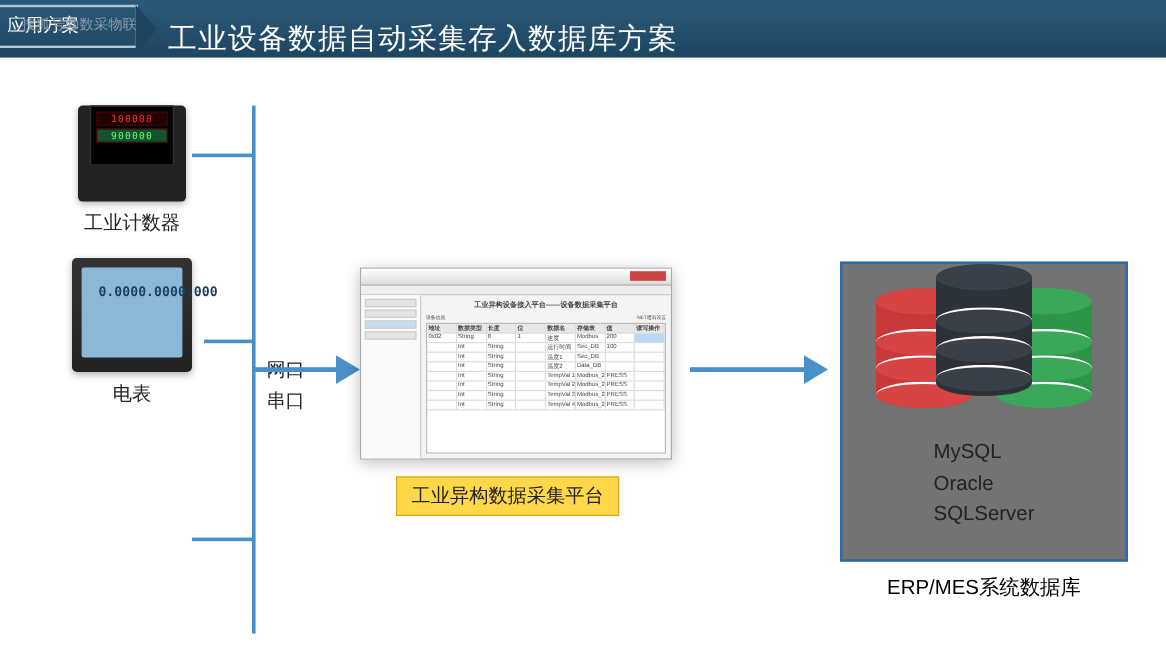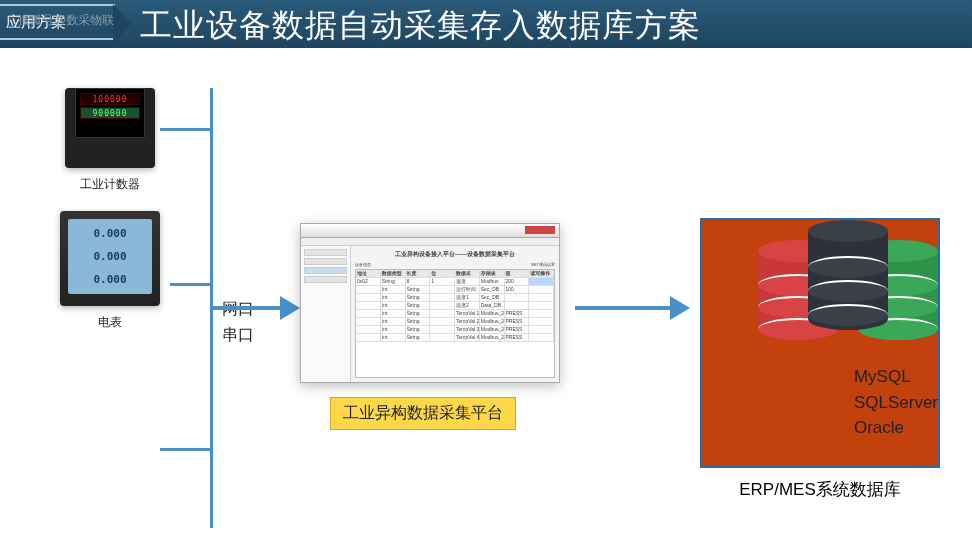--- a/index.html
+++ b/index.html
@@ -2,38 +2,38 @@
 <html><head>
 <meta charset="utf-8">
 <style>
   *{box-sizing:border-box;margin:0;padding:0}
   body{font-family:"Microsoft YaHei",Arial,sans-serif;background:#fff;width:972px;height:549px;overflow:hidden;position:relative}
   .header{background:linear-gradient(to bottom,#2a5a7a,#1e4560);color:#fff;height:48px;display:flex;align-items:flex-end;position:relative}
   .ribbon-left{position:absolute;left:0;top:0;height:48px;width:130px;overflow:hidden}
   .ribbon-shape{position:absolute;left:-10px;top:4px;width:125px;height:36px;border:2px solid #b0c8d8;background:transparent;color:#fff;font-size:15px;line-height:32px;padding-left:14px}
   .ribbon-shape::after{content:"";position:absolute;right:-18px;top:-2px;width:0;height:0;border-top:20px solid transparent;border-bottom:20px solid transparent;border-left:18px solid #1e4560}
   .ribbon-shape::before{content:"";position:absolute;right:-16px;top:0;width:0;height:0;border-top:18px solid transparent;border-bottom:18px solid transparent;border-left:16px solid transparent}
-  .title{font-size:32px;margin-left:140px;letter-spacing:1px}
+  .title{font-size:24px;margin-left:140px;letter-spacing:1px}
   .watermark{position:absolute;left:18px;top:12px;font-size:12px;color:#8a9aa8;z-index:5}
   .diagram{position:relative;width:972px;height:501px}
   .device-col{position:absolute;left:40px;top:40px;width:140px}
   .device{display:flex;flex-direction:column;align-items:center;margin-bottom:18px}
   .dev-img{width:90px;height:80px;background:#222;border-radius:4px;box-shadow:0 2px 6px rgba(0,0,0,.3);position:relative;display:flex;flex-direction:column;align-items:center;justify-content:flex-start}
   .counter-disp{background:#000;border:1px solid #333;width:70px;height:50px;display:flex;flex-direction:column;padding:4px;gap:2px}
   .counter-line{background:#200;color:#f33;font-size:8px;font-family:monospace;text-align:center;letter-spacing:1px;height:12px;line-height:12px;border:1px solid #400}
   .counter-line.green{color:#6f6;background:#14532d}
   .molding{width:110px;height:90px;background:#e8e8e8;border-radius:3px;position:relative;box-shadow:0 2px 6px rgba(0,0,0,.2)}
   .molding::before{content:"";position:absolute;left:8px;top:4px;width:18px;height:40px;background:linear-gradient(#ccc,#aaa);border-radius:2px}
   .molding::after{content:"";position:absolute;left:30px;top:30px;right:8px;height:40px;background:linear-gradient(#c5d5b5,#a5b595);border-radius:3px}
   .molding-feet{position:absolute;bottom:4px;left:10px;right:10px;height:10px;display:flex;justify-content:space-between}
   .molding-feet span{width:10px;height:10px;background:#666;border-radius:50%}
   .meter{width:100px;height:95px;background:linear-gradient(#333,#222);border-radius:4px;padding:8px;box-shadow:0 2px 6px rgba(0,0,0,.3)}
-  .meter-screen{width:84px;height:75px;background:#8cb8d8;border-radius:2px;padding:3px;font-family:monospace;font-size:8px;color:#1a4060;display:flex;flex-direction:column;justify-content:space-around}
+  .meter-screen{width:84px;height:75px;background:#8cb8d8;border-radius:2px;padding:14px;font-family:monospace;font-size:8px;color:#1a4060;display:flex;flex-direction:row;justify-content:space-around}
   .meter-val{font-size:11px;font-weight:bold;text-align:center}
-  .dev-label{margin-top:8px;font-size:12px;color:#222}
+  .dev-label{margin-top:8px;font-size:16px;color:#222}
   .vline{position:absolute;left:210px;top:40px;width:3px;height:440px;background:#4a90c8}
   .hconn{position:absolute;height:3px;background:#4a90c8}
   .conn-labels{position:absolute;left:222px;top:248px;font-size:16px;color:#222;line-height:1.6}
   .arrow{position:absolute;top:258px;height:4px}
   .arrow-line{position:absolute;top:0;left:0;right:20px;height:4px;background:#4a90c8}
   .arrow-head{position:absolute;right:0;top:-10px;width:0;height:0;border-top:12px solid transparent;border-bottom:12px solid transparent;border-left:20px solid #4a90c8}
   .platform-box{position:absolute;left:300px;top:175px;width:260px;height:195px}
   .app-window{width:260px;height:160px;background:#f4f4f4;border:1px solid #aaa;box-shadow:0 3px 12px rgba(0,0,0,.25);font-size:5px;color:#444;display:flex;flex-direction:column}
   .app-titlebar{height:14px;background:linear-gradient(#fff,#ddd);border-bottom:1px solid #aaa;position:relative}
   .app-titlebar::after{content:"";position:absolute;right:4px;top:2px;width:30px;height:8px;background:#c44}
@@ -45,21 +45,21 @@
   .app-main{flex:1;padding:4px;display:flex;flex-direction:column}
   .app-heading{text-align:center;font-size:6px;font-weight:bold;margin-bottom:3px}
   .app-info{display:flex;justify-content:space-between;font-size:4px;margin-bottom:2px}
   .app-table{flex:1;border:1px solid #bbb;background:#fff}
   .app-row{display:flex;height:8px;border-bottom:1px solid #ddd}
   .app-row.hdr{background:#e8e8e8;font-weight:bold}
   .app-cell{flex:1;border-right:1px solid #ddd;padding:0 1px;overflow:hidden;white-space:nowrap}
   .app-cell.sel{background:#b8d8f8}
   .platform-label{margin-top:14px;background:#ffd84a;border:1px solid #d4a820;padding:5px 12px;font-size:16px;color:#222;display:inline-block;position:relative;left:30px}
   .db-box{position:absolute;left:700px;top:170px;width:240px;height:290px}
-  .db-border{width:240px;height:250px;border:2.5px solid #2a6aa8;background:#c2410c;display:flex;flex-direction:column;align-items:flex-end;}
+  .db-border{width:240px;height:250px;border:2.5px solid #2a6aa8;background:#737373;display:flex;flex-direction:column;align-items:center;}
   .db-icons{position:relative;width:180px;height:130px}
   .db-cyl{position:absolute;width:80px;height:100px}
   .db-cyl .top{width:80px;height:22px;border-radius:50%;position:absolute;top:0}
   .db-cyl .body{width:80px;position:absolute;top:11px;bottom:0;border-radius:0 0 40px 40px/0 0 11px 11px}
   .db-cyl .stripe{position:absolute;width:80px;height:22px;border-radius:50%}
   .db-red{left:0;top:20px;z-index:2}
   .db-red .top{background:#d84444}
   .db-red .body{background:#c83838}
   .db-red .stripe{background:#d84444;border-top:2px solid #fff}
   .db-green{right:0;top:20px;z-index:1}
@@ -263,20 +263,20 @@
         <div class="db-cyl db-dark">
           <div class="body"></div>
             <div class="top"></div>
           <div class="stripe" style="top:36px"></div>
             <div class="stripe" style="top:60px"></div>
             <div class="stripe" style="top:84px"></div>
         </div>
       </div>
       <div class="db-names">
         <div>MySQL</div>
+        <div>Oracle</div>
         <div>SQLServer</div>
-        <div>Oracle</div>
       </div>
     </div>
     <div class="db-label">ERP/MES系统数据库</div>
   </div>
 
 </div>
 
 </body></html>

